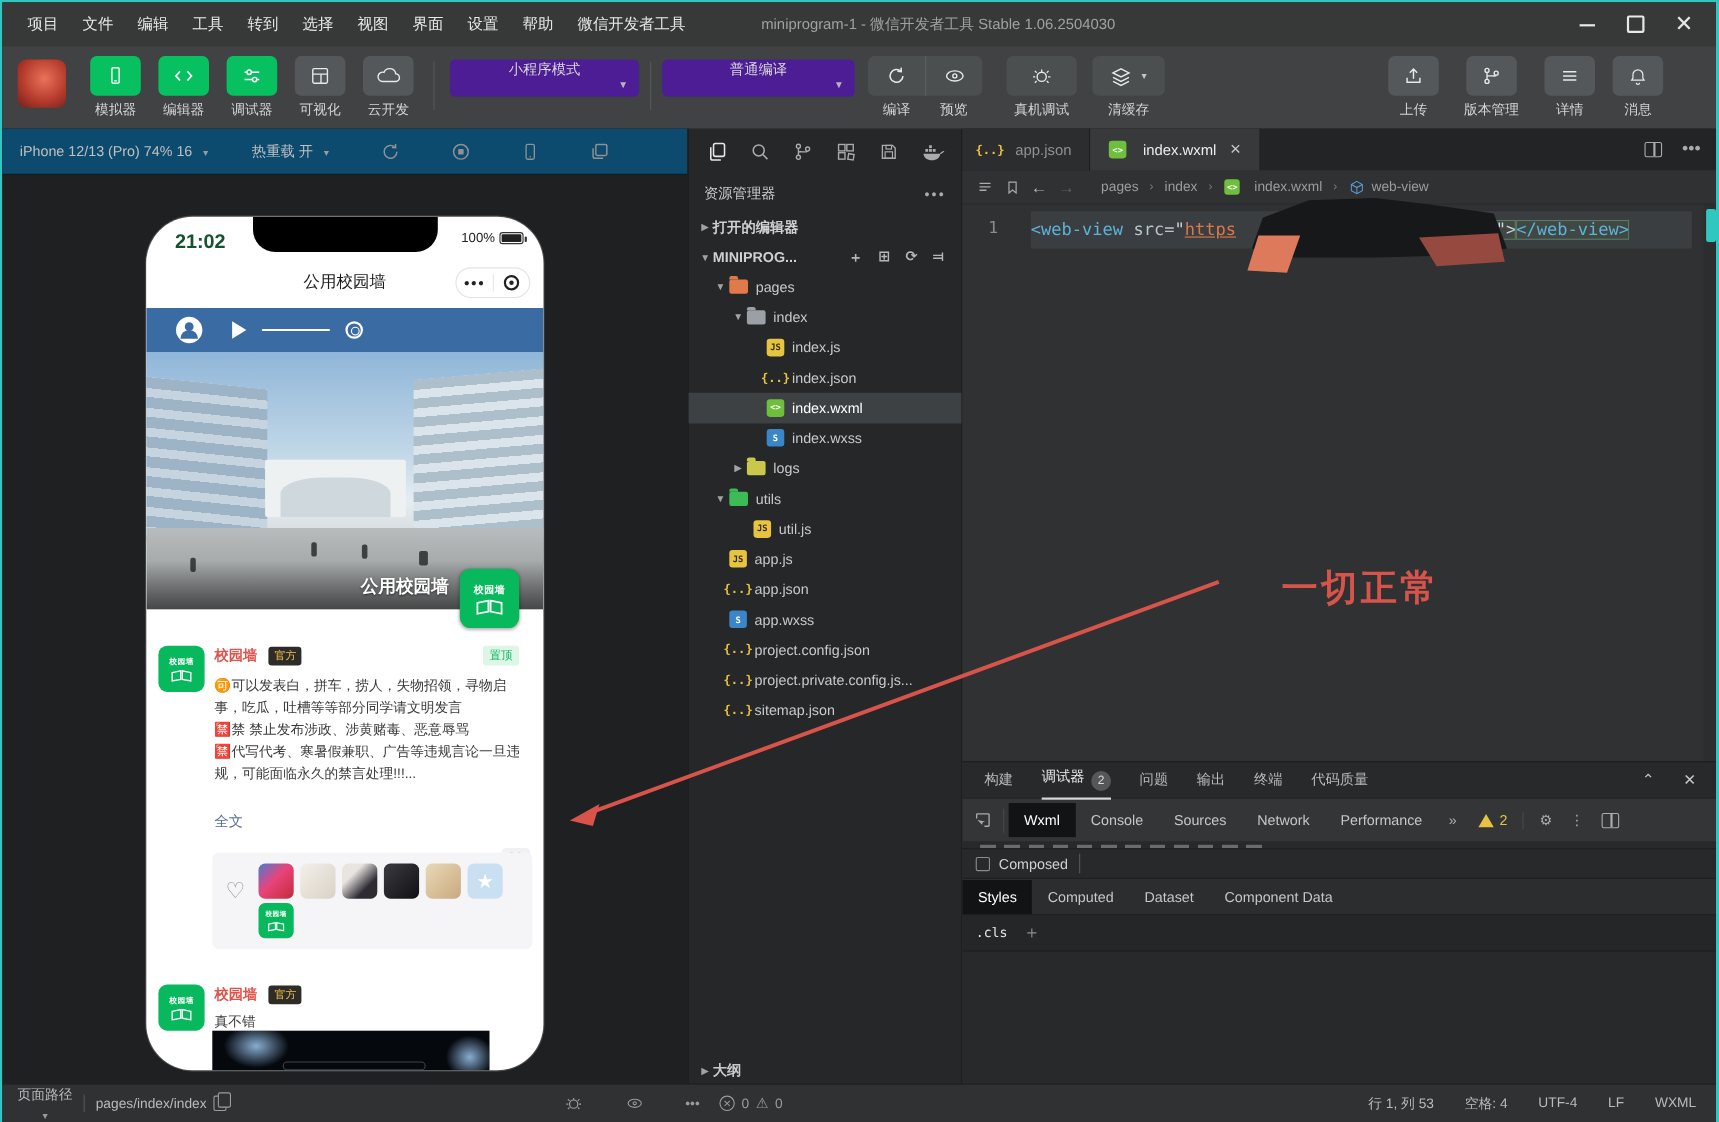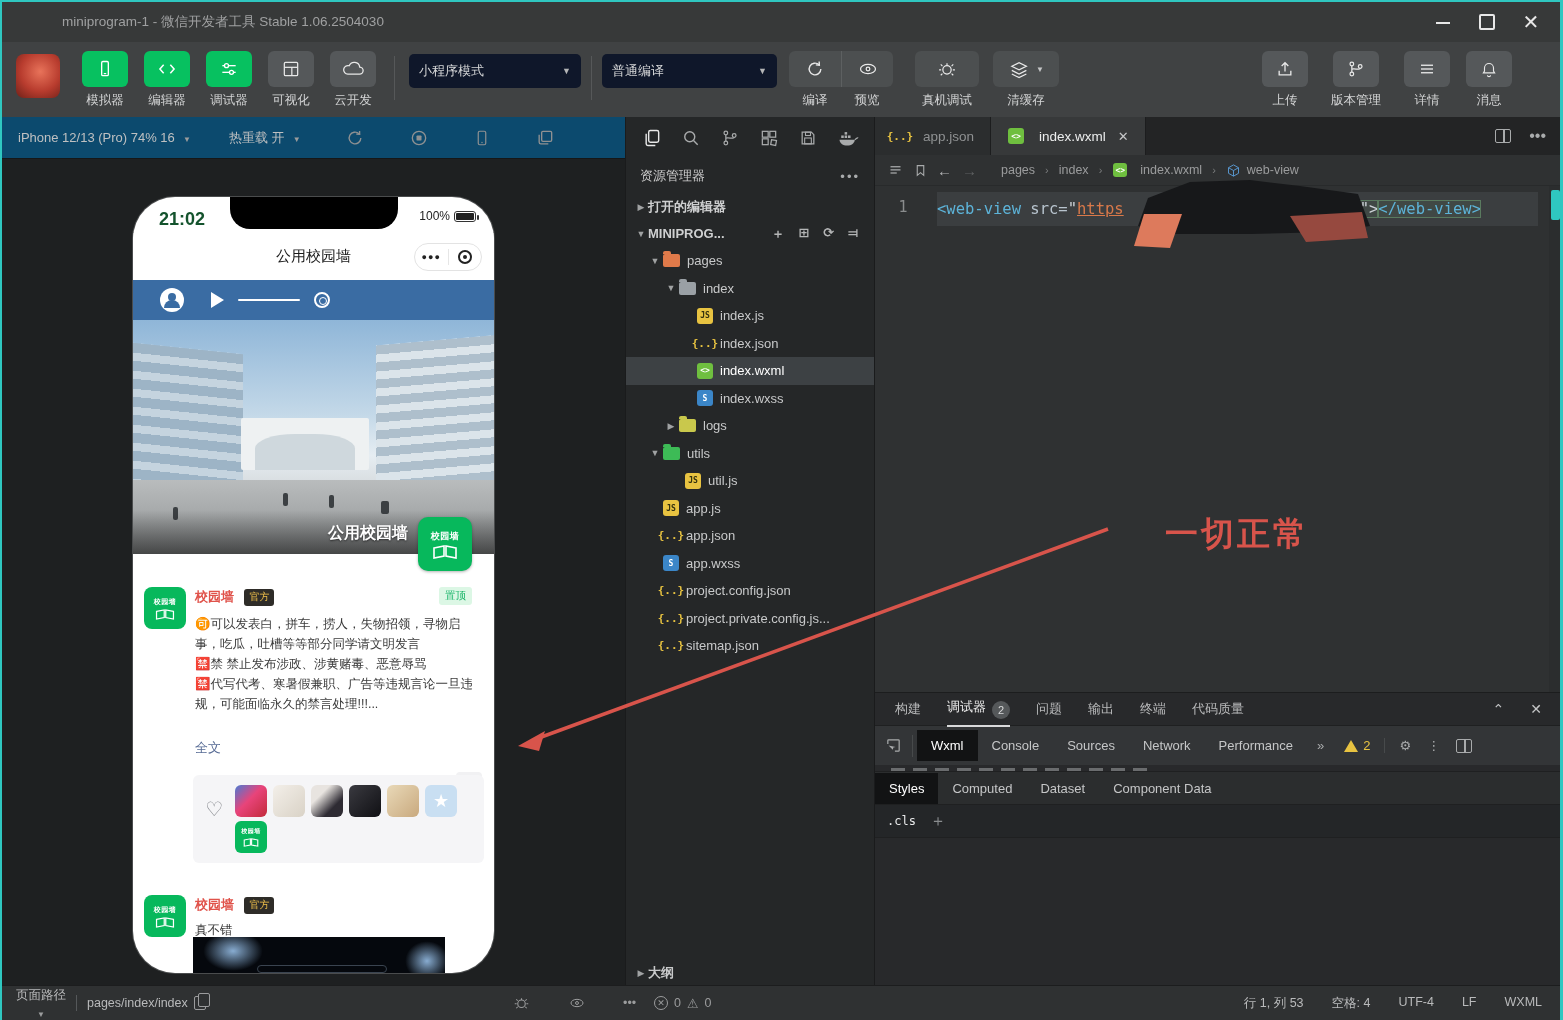--- a/index.html
+++ b/index.html
@@ -24,22 +24,22 @@
   .toolbar { position:absolute; left:0; top:40px; width:100%; height:75px; background:#404243;
              display:flex; align-items:flex-start; }
   .avatar { width:44px; height:44px; border-radius:8px; margin:12px 14px 0 14px;
             background:radial-gradient(circle at 55% 40%, #e8735a 0%, #b83c2e 55%, #6e2018 100%); }
   .tbtn { width:62px; margin-top:9px; text-align:center; }
   .ticon { width:46px; height:36px; margin:0 auto; border-radius:6px; background:#55585a;
            display:flex; align-items:center; justify-content:center; color:#f2f2f2; }
   .ticon.on { background:#07c160; }
   .tlabel { margin-top:5px; font-size:12.5px; color:#d3d4d5; }
   .vsep { width:1px; height:44px; background:#565859; margin:14px 10px 0 10px; }
-  .dd { height:34px; margin-top:12px; background:#0f172a; border-radius:5px; color:#d6d7d8;
-        font-size:13px; display:flex; align-items:center; padding:0 10px; }
+  .dd { height:34px; margin-top:12px; background:#4c1d95; border-radius:5px; color:#d6d7d8;
+        font-size:13px; display:flex; align-items:center; padding:0 10px;flex-direction:column; }
   .dd .caret { margin-left:auto; font-size:9px; color:#b5b6b7; padding-left:14px; }
   .dd.mode { width:172px; margin-left:4px; }
   .dd.compile { width:175px; }
   .actgrp { margin-top:9px; text-align:center; }
   .duo { display:flex; height:36px; background:#4c4f50; border-radius:6px; overflow:hidden; }
   .duo .half { width:52px; display:flex; align-items:center; justify-content:center; }
   .duo .half + .half { border-left:1px solid #5d6061; }
   .lblrow { display:flex; font-size:12.5px; color:#d3d4d5; margin-top:5px; }
   .lblrow span { width:52px; }
   .rgt { margin-left:auto; display:flex; padding-right:40px; }
@@ -214,20 +214,33 @@
   .overlay { position:absolute; left:0; top:0; width:1563px; height:1020px; pointer-events:none; z-index:60; }
   .anno-text { position:absolute; left:1163px; top:510px; color:#d8544b; font-size:33px; font-weight:bold; z-index:61; letter-spacing:3px;}
   .redaction { position:absolute; left:1128px; top:178px; z-index:55; pointer-events:none; }
 </style>
 </head>
 <body>
 
 <div class="window">
 
   <div class="titlebar">
+    <div class="menus">
+      <span>项目</span>
+      <span>文件</span>
+      <span>编辑</span>
+      <span>工具</span>
+      <span>转到</span>
+      <span>选择</span>
+      <span>视图</span>
+      <span>界面</span>
+      <span>设置</span>
+      <span>帮助</span>
+      <span>微信开发者工具</span>
+    </div>
     <div class="wtitle">miniprogram-1 - 微信开发者工具 Stable 1.06.2504030</div>
     <div class="wctrl">
       <span class="wc wc-min"></span>
       <span class="wc wc-max"></span>
       <span class="wc wc-close">✕</span>
     </div>
   </div>
 
   <div class="toolbar">
     <div class="avatar"></div>
@@ -737,20 +750,25 @@
         </span>
         <span class="dticons">
           <span>⚙</span>
           <span>⋮</span>
           <span class="split-ic"></span>
         </span>
       </div>
 
       <div class="sliver"></div>
 
+      <div class="composedrow">
+        <span class="cbox"></span>
+        <span>Composed</span>
+        <span class="csep"></span>
+      </div>
 
       <div class="styletabs">
         <span class="stab active">Styles</span>
         <span class="stab">Computed</span>
         <span class="stab">Dataset</span>
         <span class="stab">Component Data</span>
       </div>
 
       <div class="filterrow">
         <span class="clslab">.cls</span>

